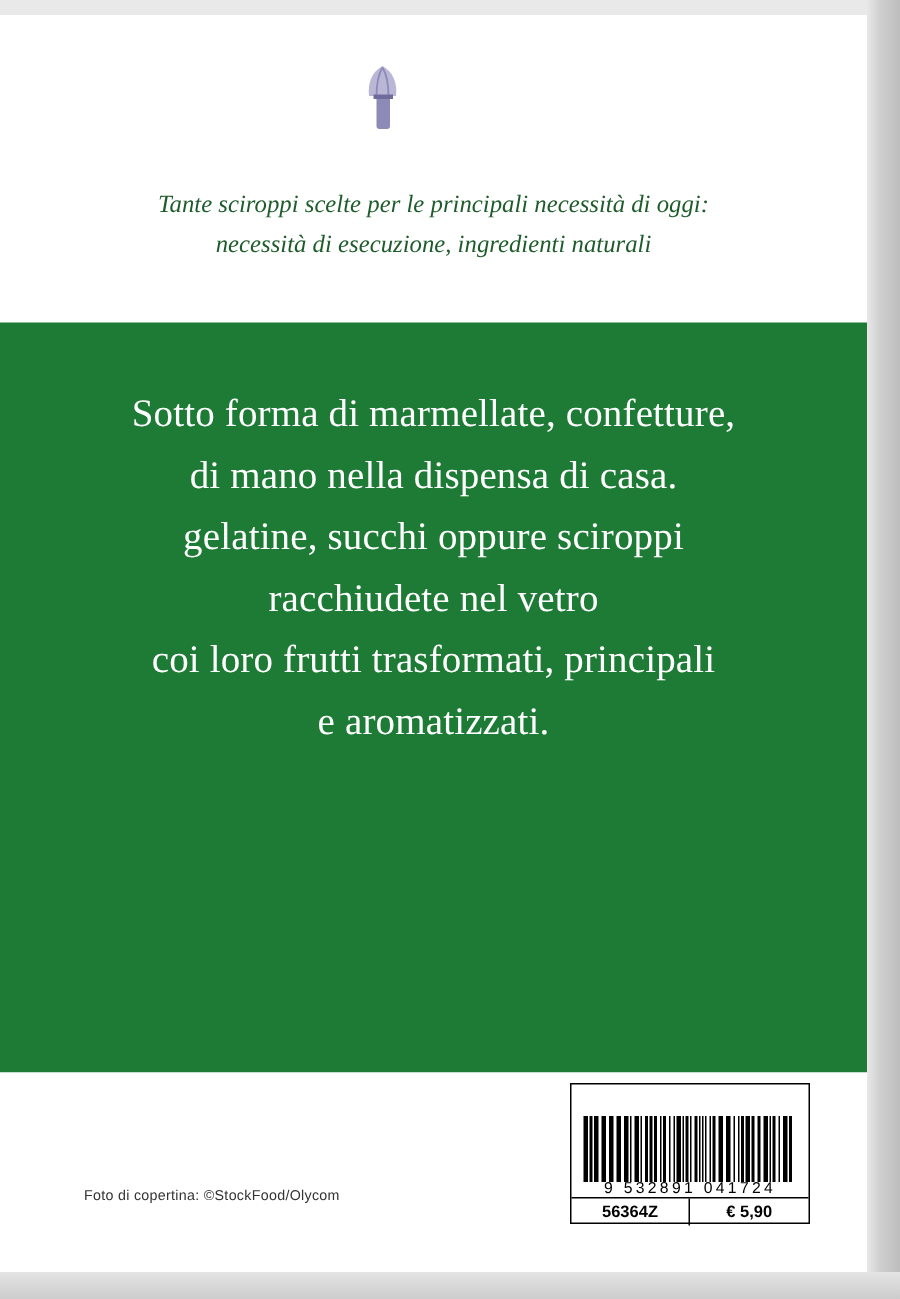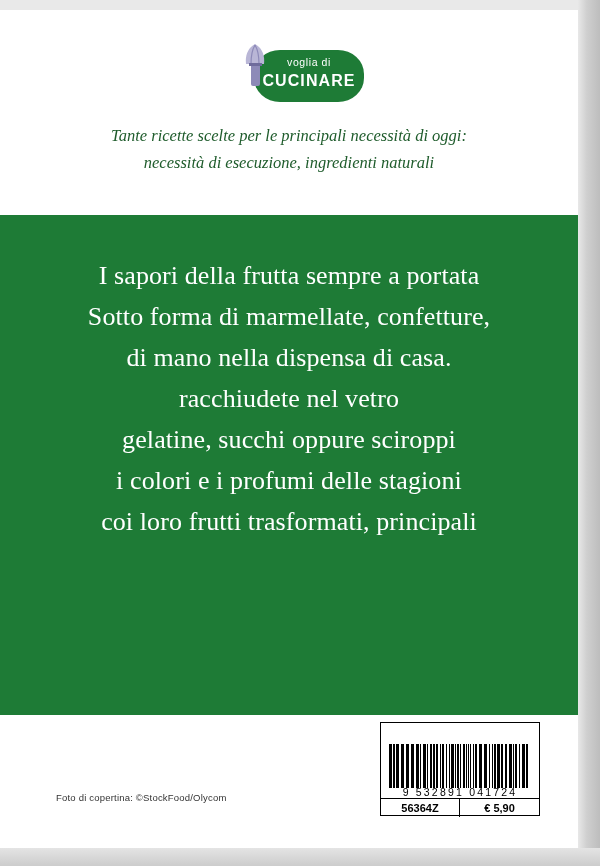--- a/index.html
+++ b/index.html
@@ -258,49 +258,44 @@
 
 <div class="cover">
 
   <div class="top-strip"></div>
   <div class="edge-strip"></div>
   <div class="bottom-strip"></div>
 
   <div class="top-white">
 
     <div class="logo-wrap">
-      <div class="logo-badge">
-        <div class="logo-voglia">voglia di</div>
-        <div class="logo-cucinare">CUCINARE</div>
-      </div>
       <svg class="logo-utensil" viewBox="0 0 34 46">
         <rect x="13" y="22" width="9" height="22" rx="2" fill="#8d8ab8"></rect>
         <path d="M17 2 C10 6, 7 13, 8 22 L26 22 C27 13, 24 6, 17 2 Z" fill="#b9b6d6"></path>
         <path d="M17 3 C14 8, 13 15, 13 22" stroke="#8d8ab8" stroke-width="1.2" fill="none"></path>
         <path d="M17 3 C20 8, 21 15, 21 22" stroke="#8d8ab8" stroke-width="1.2" fill="none"></path>
         <rect x="11" y="21" width="13" height="3" fill="#6f6c9c"></rect>
       </svg>
     </div>
 
     <div class="intro">
-      <div>Tante ricette scelte per le principali necessità di oggi:</div>
+      <div>Tante sciroppi scelte per le principali necessità di oggi:</div>
       <div>necessità di esecuzione, ingredienti naturali</div>
     </div>
 
   </div>
 
   <div class="green-panel">
     <div class="blurb">
-      <div>I sapori della frutta sempre a portata</div>
       <div>Sotto forma di marmellate, confetture,</div>
       <div>di mano nella dispensa di casa.</div>
+      <div>gelatine, succhi oppure sciroppi</div>
       <div>racchiudete nel vetro</div>
-      <div>gelatine, succhi oppure sciroppi</div>
-      <div>i colori e i profumi delle stagioni</div>
       <div>coi loro frutti trasformati, principali</div>
+      <div>e aromatizzati.</div>
     </div>
   </div>
 
   <div class="bottom-white"></div>
 
   <div class="photo-credit">Foto di copertina: ©StockFood/Olycom</div>
 
   <div class="barcode-block">
     <div class="bars"><span style="width:3px"></span><span style="width:1px;background:transparent"></span><span style="width:2px"></span><span style="width:1px;background:transparent"></span><span style="width:3px"></span><span style="width:2px;background:transparent"></span><span style="width:3px"></span><span style="width:2px;background:transparent"></span><span style="width:3px"></span><span style="width:2px;background:transparent"></span><span style="width:3px"></span><span style="width:2px;background:transparent"></span><span style="width:3px"></span><span style="width:1px;background:transparent"></span><span style="width:1px"></span><span style="width:2px;background:transparent"></span><span style="width:3px"></span><span style="width:1px;background:transparent"></span><span style="width:1px"></span><span style="width:2px;background:transparent"></span><span style="width:2px"></span><span style="width:1px;background:transparent"></span><span style="width:2px"></span><span style="width:1px;background:transparent"></span><span style="width:2px"></span><span style="width:2px;background:transparent"></span><span style="width:1px"></span><span style="width:1px;background:transparent"></span><span style="width:2px"></span><span style="width:2px;background:transparent"></span><span style="width:1px"></span><span style="width:2px;background:transparent"></span><span style="width:1px"></span><span style="width:1px;background:transparent"></span><span style="width:3px"></span><span style="width:1px;background:transparent"></span><span style="width:1px"></span><span style="width:1px;background:transparent"></span><span style="width:2px"></span><span style="width:1px;background:transparent"></span><span style="width:1px"></span><span style="width:2px;background:transparent"></span><span style="width:2px"></span><span style="width:1px;background:transparent"></span><span style="width:1px"></span><span style="width:1px;background:transparent"></span><span style="width:1px"></span><span style="width:1px;background:transparent"></span><span style="width:1px"></span><span style="width:2px;background:transparent"></span><span style="width:1px"></span><span style="width:1px;background:transparent"></span><span style="width:2px"></span><span style="width:2px;background:transparent"></span><span style="width:3px"></span><span style="width:2px;background:transparent"></span><span style="width:3px"></span><span style="width:2px;background:transparent"></span><span style="width:1px"></span><span style="width:2px;background:transparent"></span><span style="width:1px"></span><span style="width:1px;background:transparent"></span><span style="width:2px"></span><span style="width:1px;background:transparent"></span><span style="width:3px"></span><span style="width:1px;background:transparent"></span><span style="width:2px"></span><span style="width:2px;background:transparent"></span><span style="width:2px"></span><span style="width:2px;background:transparent"></span><span style="width:3px"></span><span style="width:1px;background:transparent"></span><span style="width:1px"></span><span style="width:1px;background:transparent"></span><span style="width:2px"></span><span style="width:2px;background:transparent"></span><span style="width:1px"></span><span style="width:2px;background:transparent"></span><span style="width:3px"></span><span style="width:1px;background:transparent"></span><span style="width:2px"></span><span style="width:1px;background:transparent"></span></div>
     <div class="barcode-digits">9 532891 041724</div>

